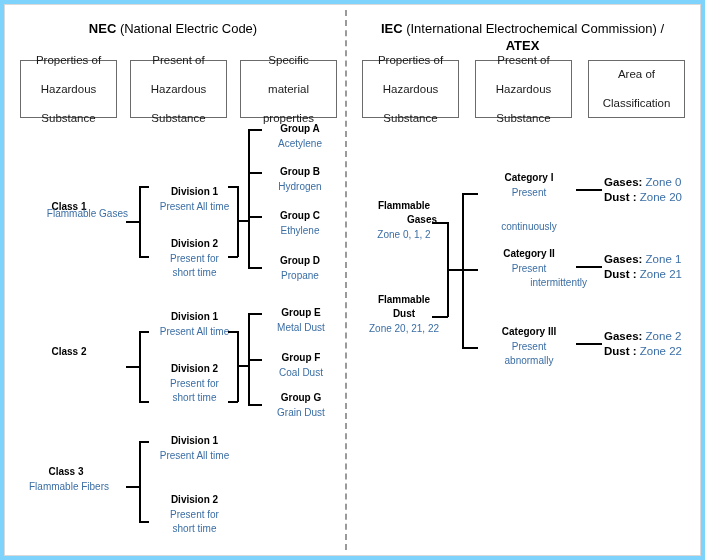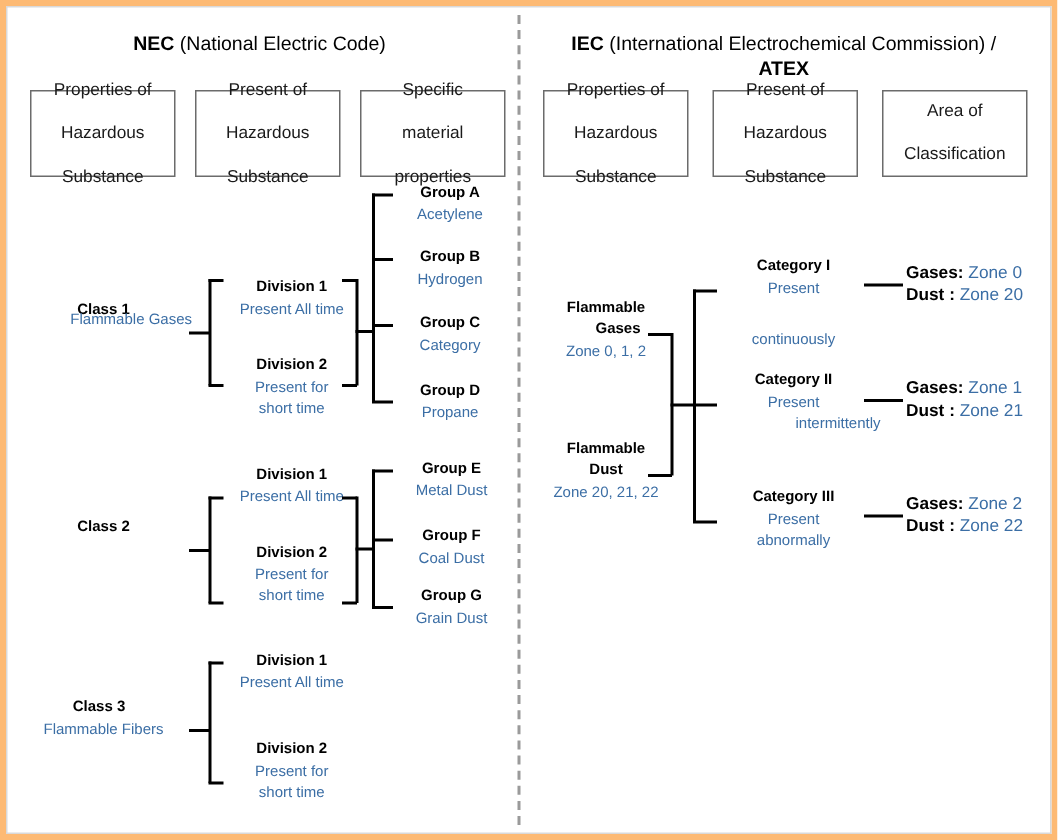--- a/index.html
+++ b/index.html
@@ -3,21 +3,21 @@
 <meta charset="utf-8">
 <style>
   html,body{margin:0;padding:0;background:#ffffff;}
   body{
     font-family:"Liberation Sans", sans-serif;
     -webkit-font-smoothing:antialiased;
   }
   #canvas{
     position:relative;
     width:705px;height:560px;
-    background:#fdba74;
+    background:#7dd3fc;
     box-sizing:border-box;
     overflow:hidden;
   }
   
   #frame{
     position:absolute;left:4px;top:4px;
     width:697px;height:552px;
     box-sizing:border-box;
     border:1px solid #d9d9d9;
     background:#ffffff;
@@ -171,21 +171,21 @@
   <div class="ln lnh" style="left:248px;top:216px;width:14px;"></div>
   <div class="ln lnh" style="left:248px;top:267px;width:14px;"></div>
 
   <div class="t bold sz12" style="left:260px;top:122px;width:80px;">Group A</div>
   <div class="t blue sz12" style="left:260px;top:137px;width:80px;">Acetylene</div>
 
   <div class="t bold sz12" style="left:260px;top:165px;width:80px;">Group B</div>
   <div class="t blue sz12" style="left:260px;top:180px;width:80px;">Hydrogen</div>
 
   <div class="t bold sz12" style="left:260px;top:209px;width:80px;">Group C</div>
-  <div class="t blue sz12" style="left:260px;top:224px;width:80px;">Category</div>
+  <div class="t blue sz12" style="left:260px;top:224px;width:80px;">Ethylene</div>
 
   <div class="t bold sz12" style="left:260px;top:254px;width:80px;">Group D</div>
   <div class="t blue sz12" style="left:260px;top:269px;width:80px;">Propane</div>
 
   <div class="t bold sz12" style="left:18px;top:345px;width:102px;">Class 2</div>
 
   <div class="ln lnh thick" style="left:126px;top:366px;width:14px;"></div>
   <div class="ln lnv" style="left:139px;top:331px;height:71px;"></div>
   <div class="ln lnh" style="left:139px;top:331px;width:10px;"></div>
   <div class="ln lnh" style="left:139px;top:401px;width:10px;"></div>
@@ -225,21 +225,21 @@
   <div class="ln lnh" style="left:139px;top:521px;width:10px;"></div>
 
   <div class="t bold sz12" style="left:147px;top:434px;width:95px;">Division 1</div>
   <div class="t blue sz12" style="left:142px;top:449px;width:105px;">Present All time</div>
 
   <div class="t bold sz12" style="left:147px;top:493px;width:95px;">Division 2</div>
   <div class="t blue sz12" style="left:147px;top:508px;width:95px;">Present for</div>
   <div class="t blue sz12" style="left:147px;top:522px;width:95px;">short time</div>
 
   <div class="t bold sz12" style="left:358px;top:199px;width:92px;">Flammable</div>
-  <div class="t bold sz12" style="left:366px;top:213px;width:92px;">Gases</div>
+  <div class="t bold sz12" style="left:376px;top:213px;width:92px;">Gases</div>
   <div class="t blue sz12" style="left:354px;top:228px;width:100px;">Zone 0, 1, 2</div>
 
   <div class="t bold sz12" style="left:358px;top:293px;width:92px;">Flammable</div>
   <div class="t bold sz12" style="left:358px;top:307px;width:92px;">Dust</div>
   <div class="t blue sz12" style="left:351px;top:322px;width:106px;">Zone 20, 21, 22</div>
 
   <div class="ln lnh" style="left:432px;top:222px;width:16px;"></div>
   <div class="ln lnh" style="left:432px;top:316px;width:16px;"></div>
   <div class="ln lnv" style="left:447px;top:222px;height:95px;"></div>
   <div class="ln lnh" style="left:447px;top:269px;width:16px;"></div>

